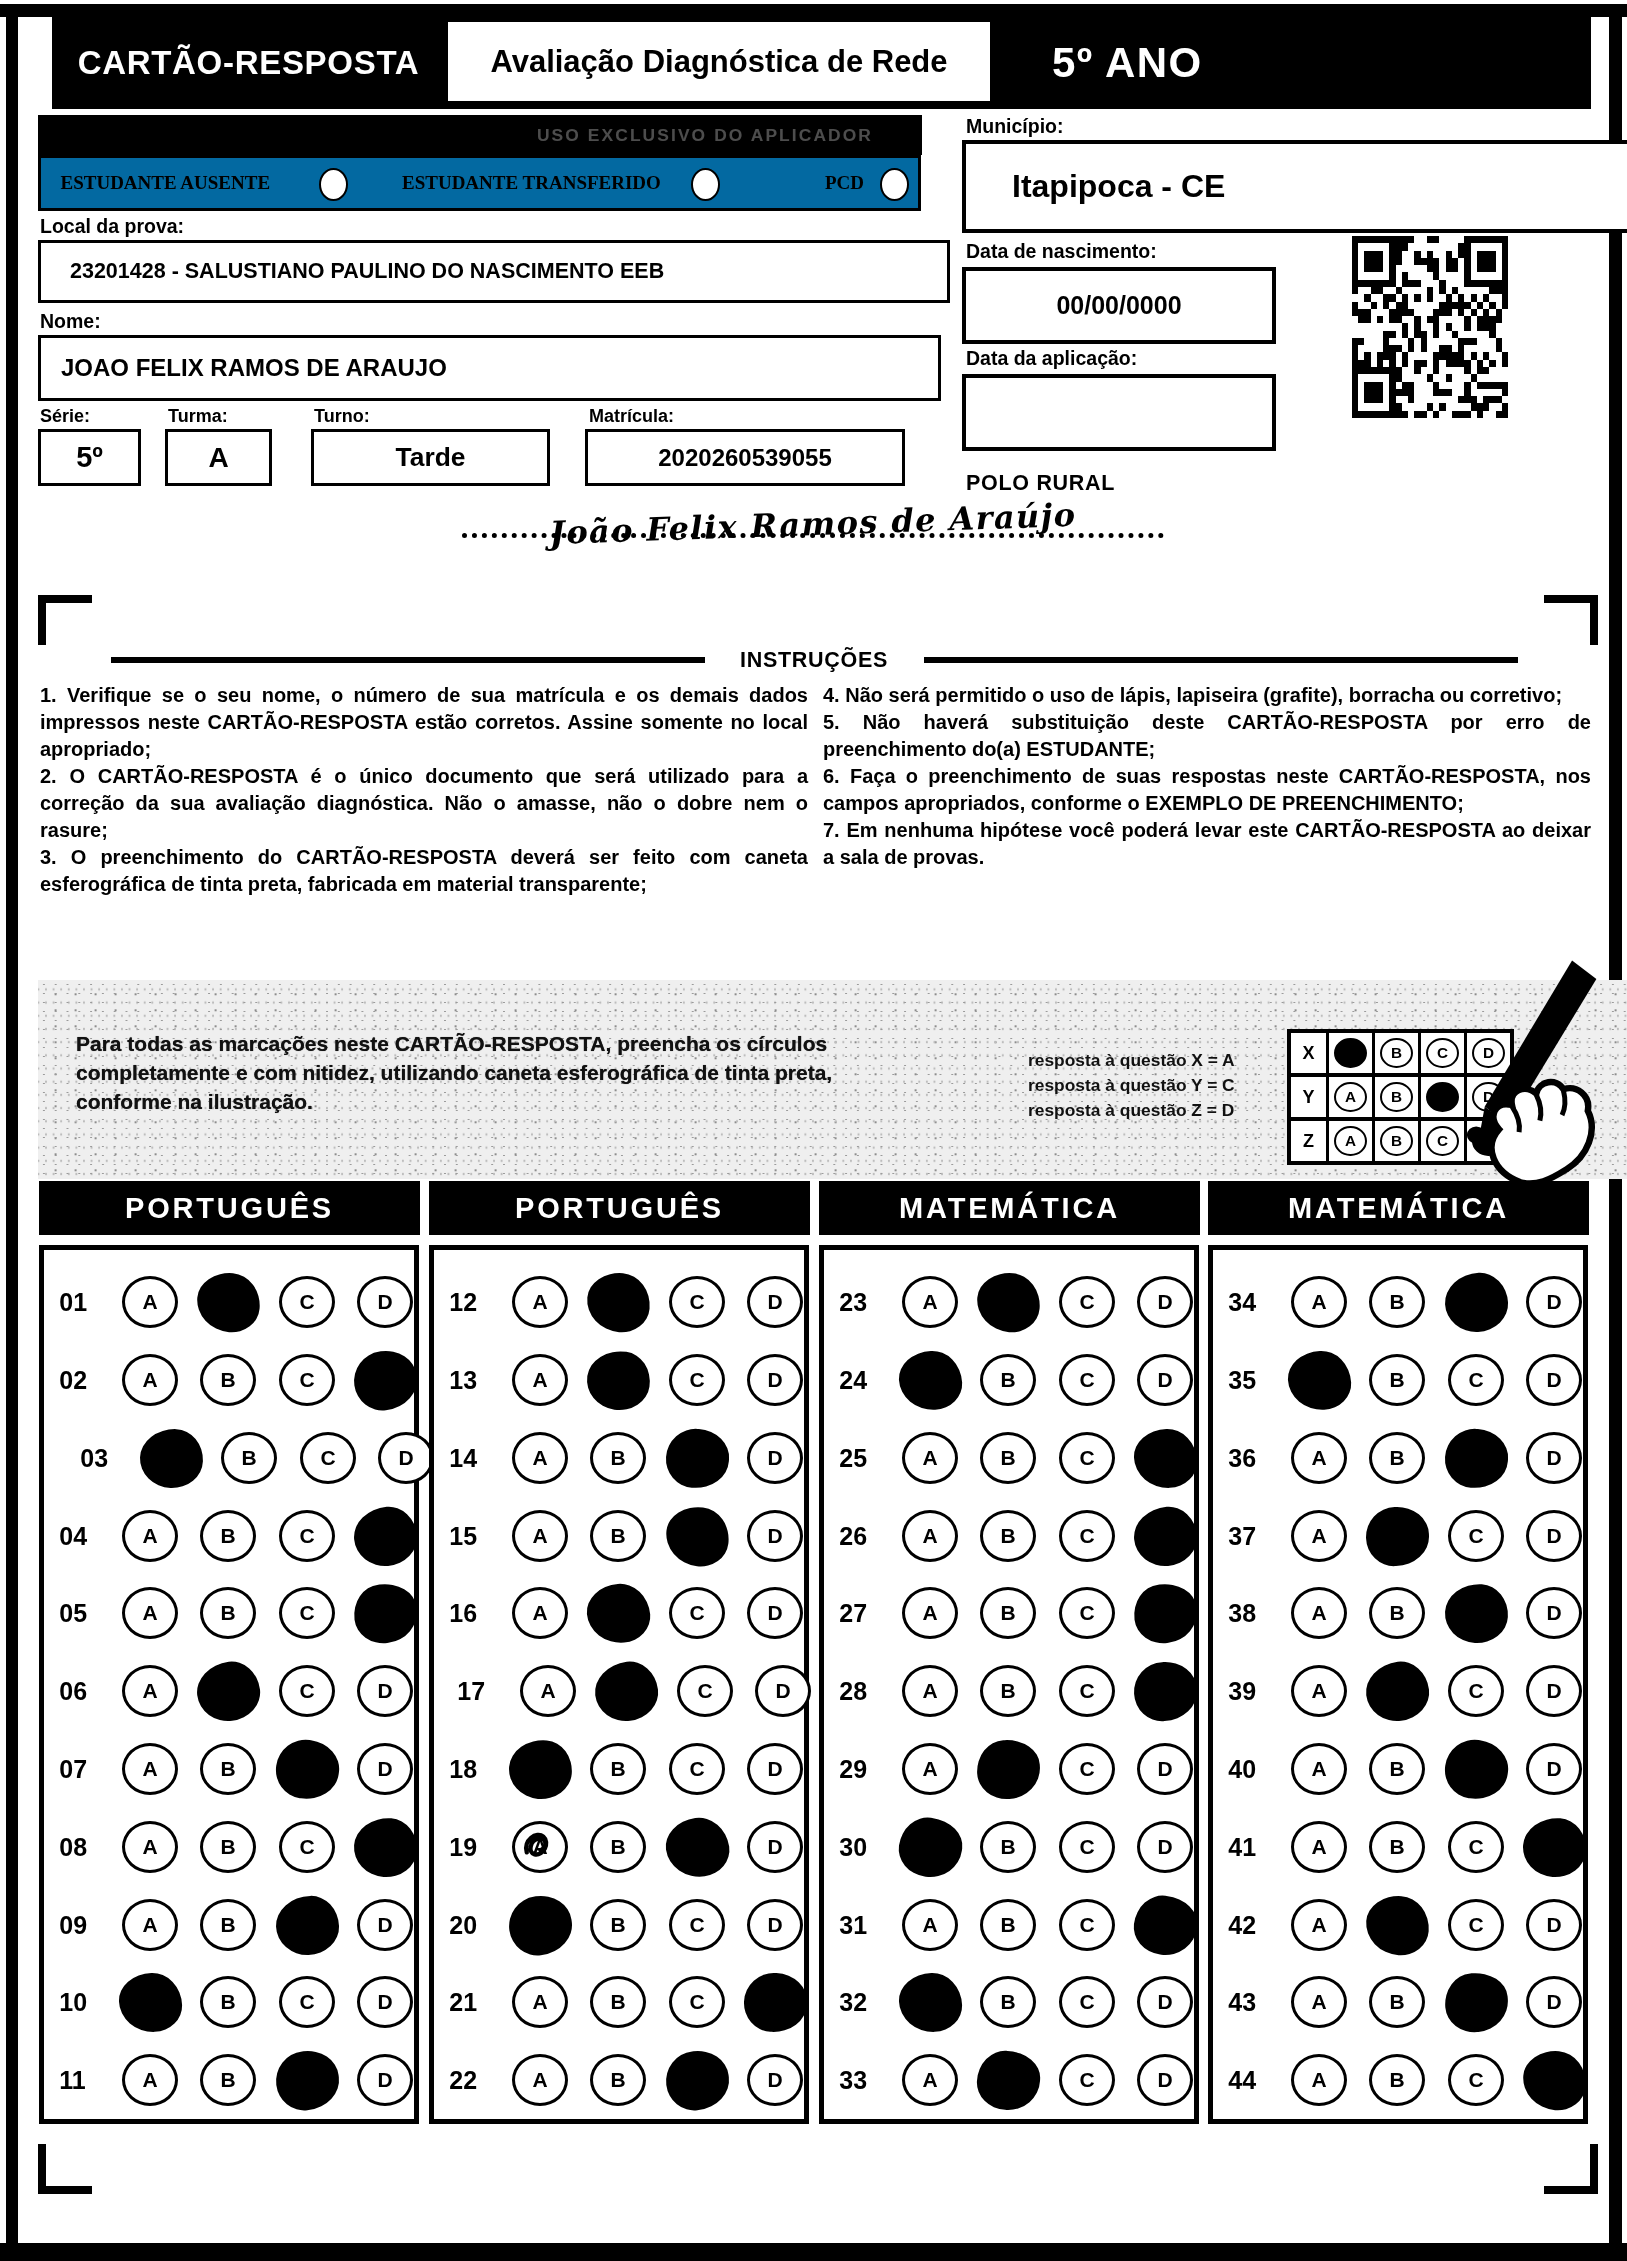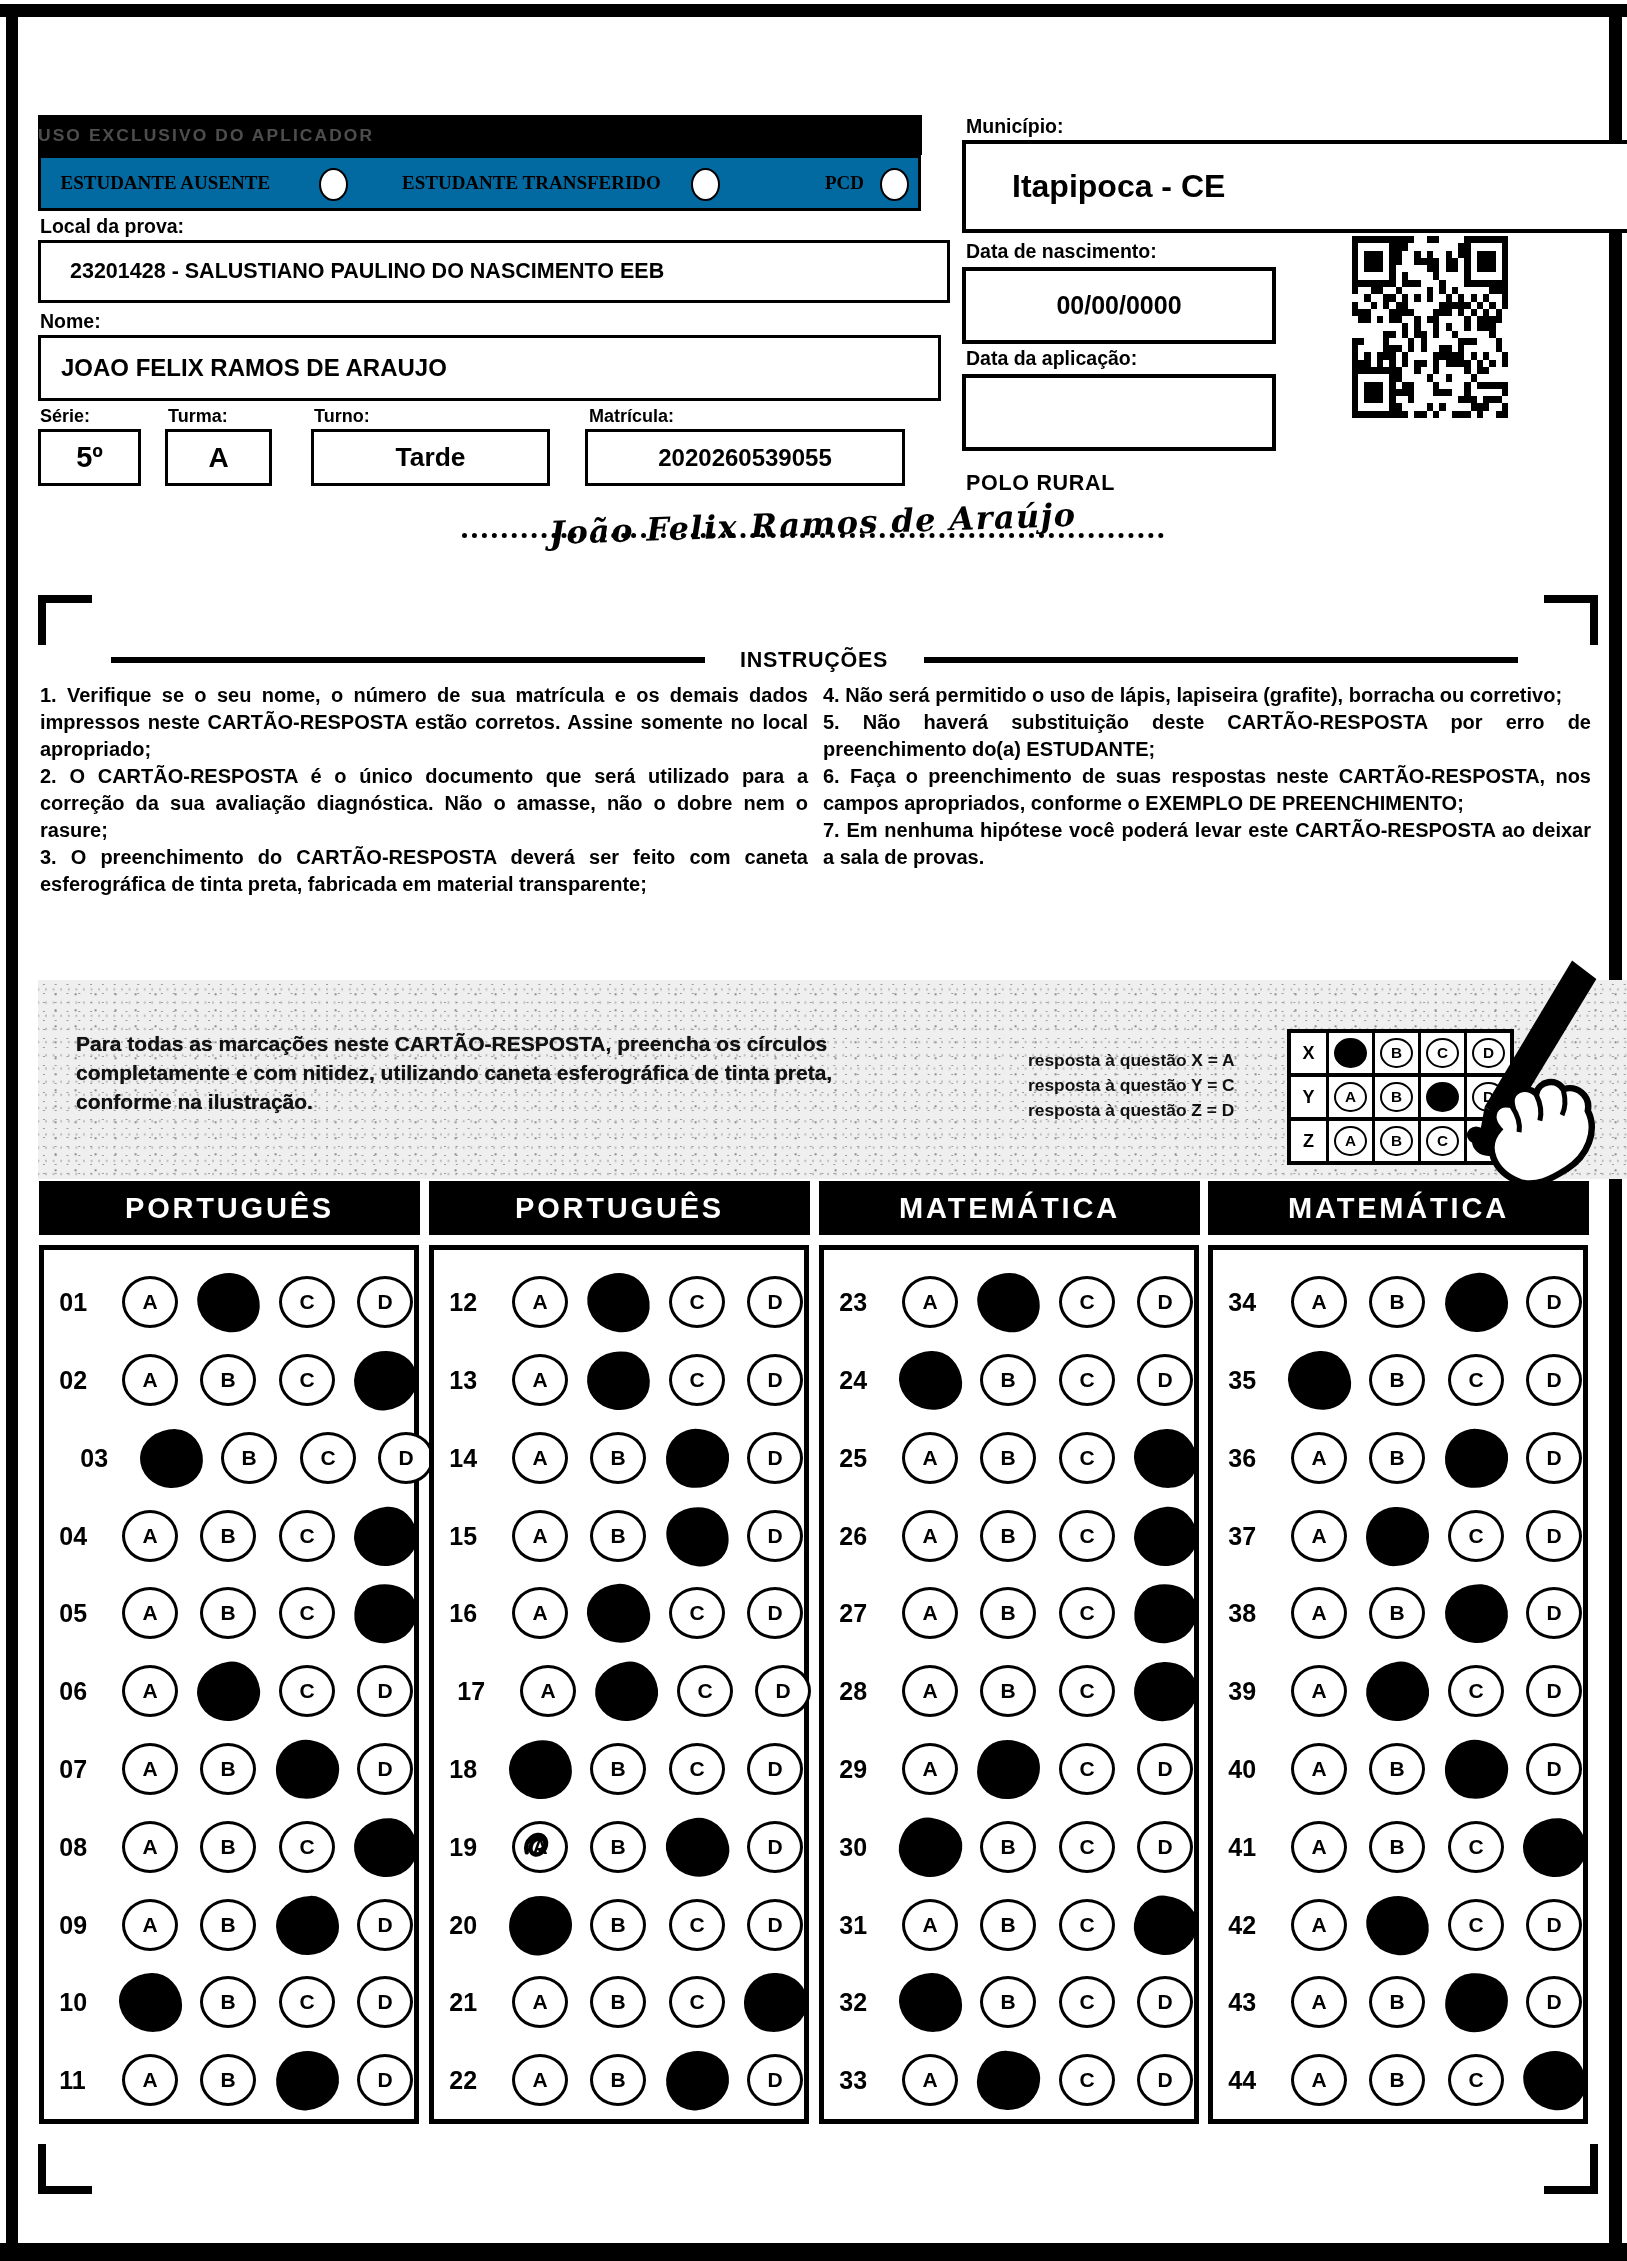--- a/index.html
+++ b/index.html
@@ -18,21 +18,21 @@
   
   .hdr-strip{left:52px;top:16.7px;width:1539px;height:92px;background:#000;}
   .hdr-card{position:absolute;left:0;top:0;width:393px;height:92px;display:flex;align-items:center;justify-content:center;
             color:#fff;font-weight:bold;font-size:33px;letter-spacing:0.7px;}
   .hdr-mid{position:absolute;left:396px;top:5.6px;width:542px;height:79px;background:#fff;display:flex;align-items:center;justify-content:center;
            font-weight:bold;font-size:31px;}
   .hdr-grade{position:absolute;left:962px;top:0;height:92px;display:flex;align-items:center;padding-left:38px;
              color:#fff;font-weight:bold;font-size:42px;letter-spacing:1.4px;}
 
   
-  .admin-bar{left:38px;top:115px;width:884px;height:40px;background:#000;display:flex;align-items:center;}
+  .admin-bar{left:38px;top:115px;width:884px;height:40px;background:#000;display:flex;align-items:center;justify-content:flex-end;}
   .admin-bar span{color:rgba(255,255,255,0.30);font-weight:bold;font-size:17.4px;letter-spacing:2.1px;margin-right:49px;}
   .status-box{left:38px;top:155px;width:877px;height:50px;border:3.5px solid #000;background:#0369a1;font-family:Liberation Serif, serif;}
   .status-label{position:absolute;top:0;height:50px;display:flex;align-items:center;font-weight:bold;font-size:19px;}
   .status-circle{position:absolute;top:10.4px;width:25px;height:29px;border:2.8px solid #000;border-radius:50%;background:#fff;}
 
   .field-label{font-weight:bold;font-size:19.5px;}
   .field-box{border:3.5px solid #000;background:#fff;display:flex;align-items:center;font-weight:bold;}
 
   .sig-name{display:block;text-align:center;font-family:"DejaVu Serif",serif;font-style:italic;font-weight:bold;
             font-size:32px;transform:rotate(-2deg);letter-spacing:1.4px;}
@@ -91,20 +91,25 @@
 </head>
 <body>
 
 <div class="page">
 
   <div class="abs blk frame-top"></div>
   <div class="abs blk frame-bottom"></div>
   <div class="abs blk frame-left"></div>
   <div class="abs blk frame-right"></div>
 
+  <div class="abs hdr-strip">
+    <div class="hdr-card">CARTÃO-RESPOSTA</div>
+    <div class="hdr-mid">Avaliação Diagnóstica de Rede</div>
+    <div class="hdr-grade">5º ANO</div>
+  </div>
 
   <div class="abs admin-bar">
     <span>USO EXCLUSIVO DO APLICADOR</span>
   </div>
 
   <div class="abs status-box">
     <span class="status-label" style="left:19.5px;">ESTUDANTE AUSENTE</span>
     <span class="status-circle" style="left:278px;"></span>
     <span class="status-label" style="left:361px;">ESTUDANTE TRANSFERIDO</span>
     <span class="status-circle" style="left:650px;"></span>

